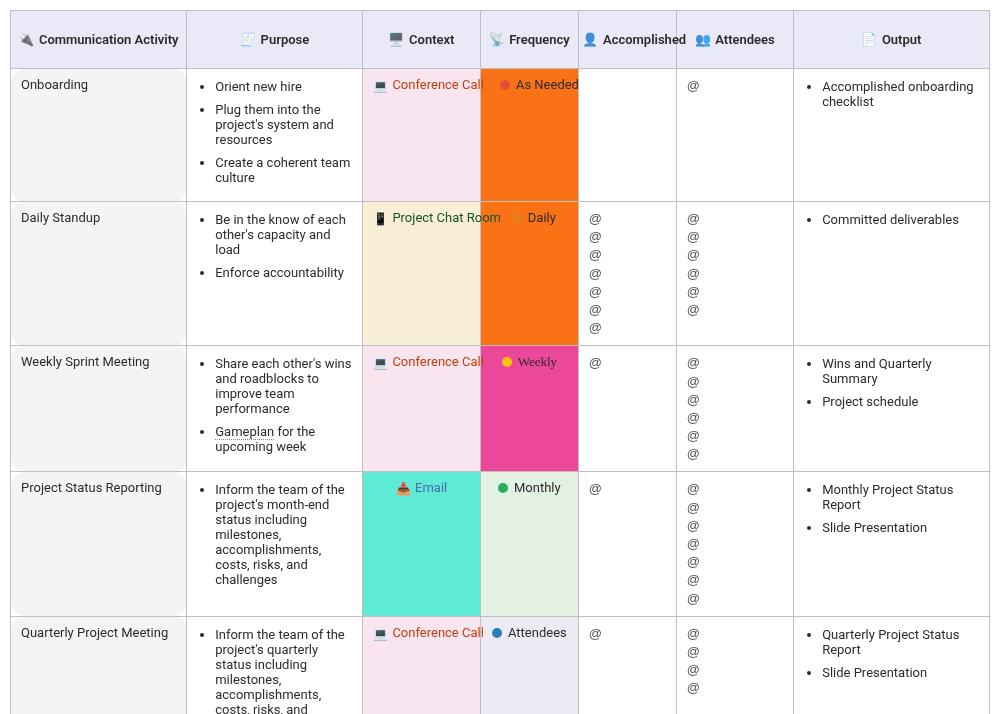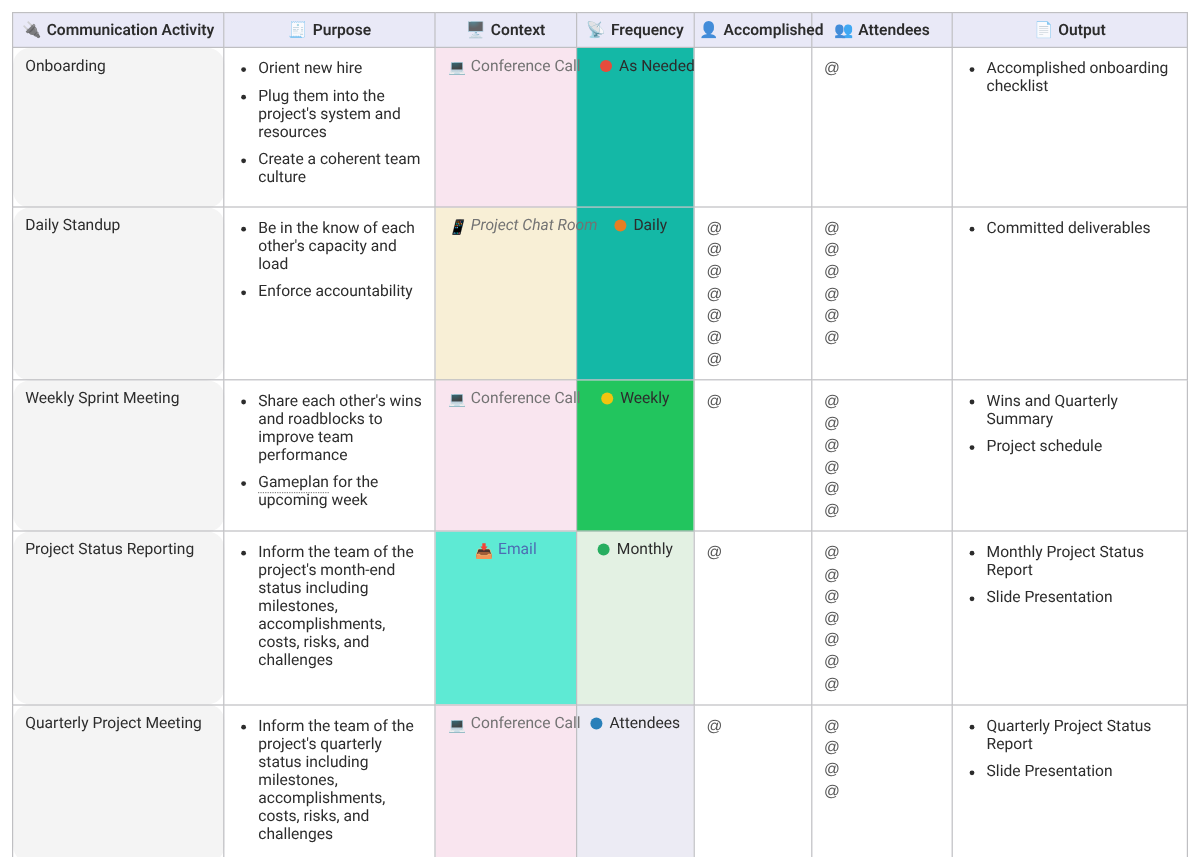--- a/index.html
+++ b/index.html
@@ -19,21 +19,21 @@
   th, td {
     border: 1px solid #bfbfc2;
     vertical-align: top;
     padding: 8px 10px;
     text-align: left;
   }
   th {
     background: #e9e9f7;
     font-weight: 600;
     text-align: center;
-    padding: 6px 4px;
+    padding: 21px 4px;
     white-space: nowrap;
     margin-left: 12px;
   }
   th .hdr-icon { margin-right: 4px; opacity: .8; }
   col.c-activity   { width: 18%; }
   col.c-purpose    { width: 18%; }
   col.c-context    { width: 12%; }
   col.c-frequency  { width: 10%; }
   col.c-facilitator{ width: 10%; }
   col.c-attendees  { width: 12%; }
@@ -55,27 +55,27 @@
   .dot-red    { background: #e74c3c; }
   .dot-orange { background: #e67e22; }
   .dot-yellow { background: #f1c40f; }
   .dot-green  { background: #27ae60; }
   .dot-blue   { background: #2980b9; }
 
   .ctx-pink   { background: #f9e5ef; }
   .ctx-cream  { background: #f8efd6; }
   .ctx-lav    { background: #5eead4; }
 
-  .freq-pink   { background: #14b8a6; padding-left: 19px; }
-  .freq-cream  { background: #22c55e; }
+  .freq-pink   { background: #f97316; padding-left: 19px; }
+  .freq-cream  { background: #ec4899; font-family: Liberation Serif, serif; }
   .freq-green  { background: #e3f1e3; margin-left: 20px; }
   .freq-lav    { background: #ecebf4; }
 
-  .txt-red    { color: #737373; }
-  .txt-amber  { color: #737373; font-style: italic; }
+  .txt-red    { color: #c2410c; }
+  .txt-amber  { color: #14532d; }
   .txt-blue   { color: #4d6db3; }
 
   .at { font-family: Arial, sans-serif; color: #555; line-height: 1.4; }
   .underline-faint { border-bottom: 1px dotted #888; }
   .mini-icon { font-size: 12px; margin-right: 4px; vertical-align: -1px; }
 </style>
 </head>
 <body>
 
 <table>

